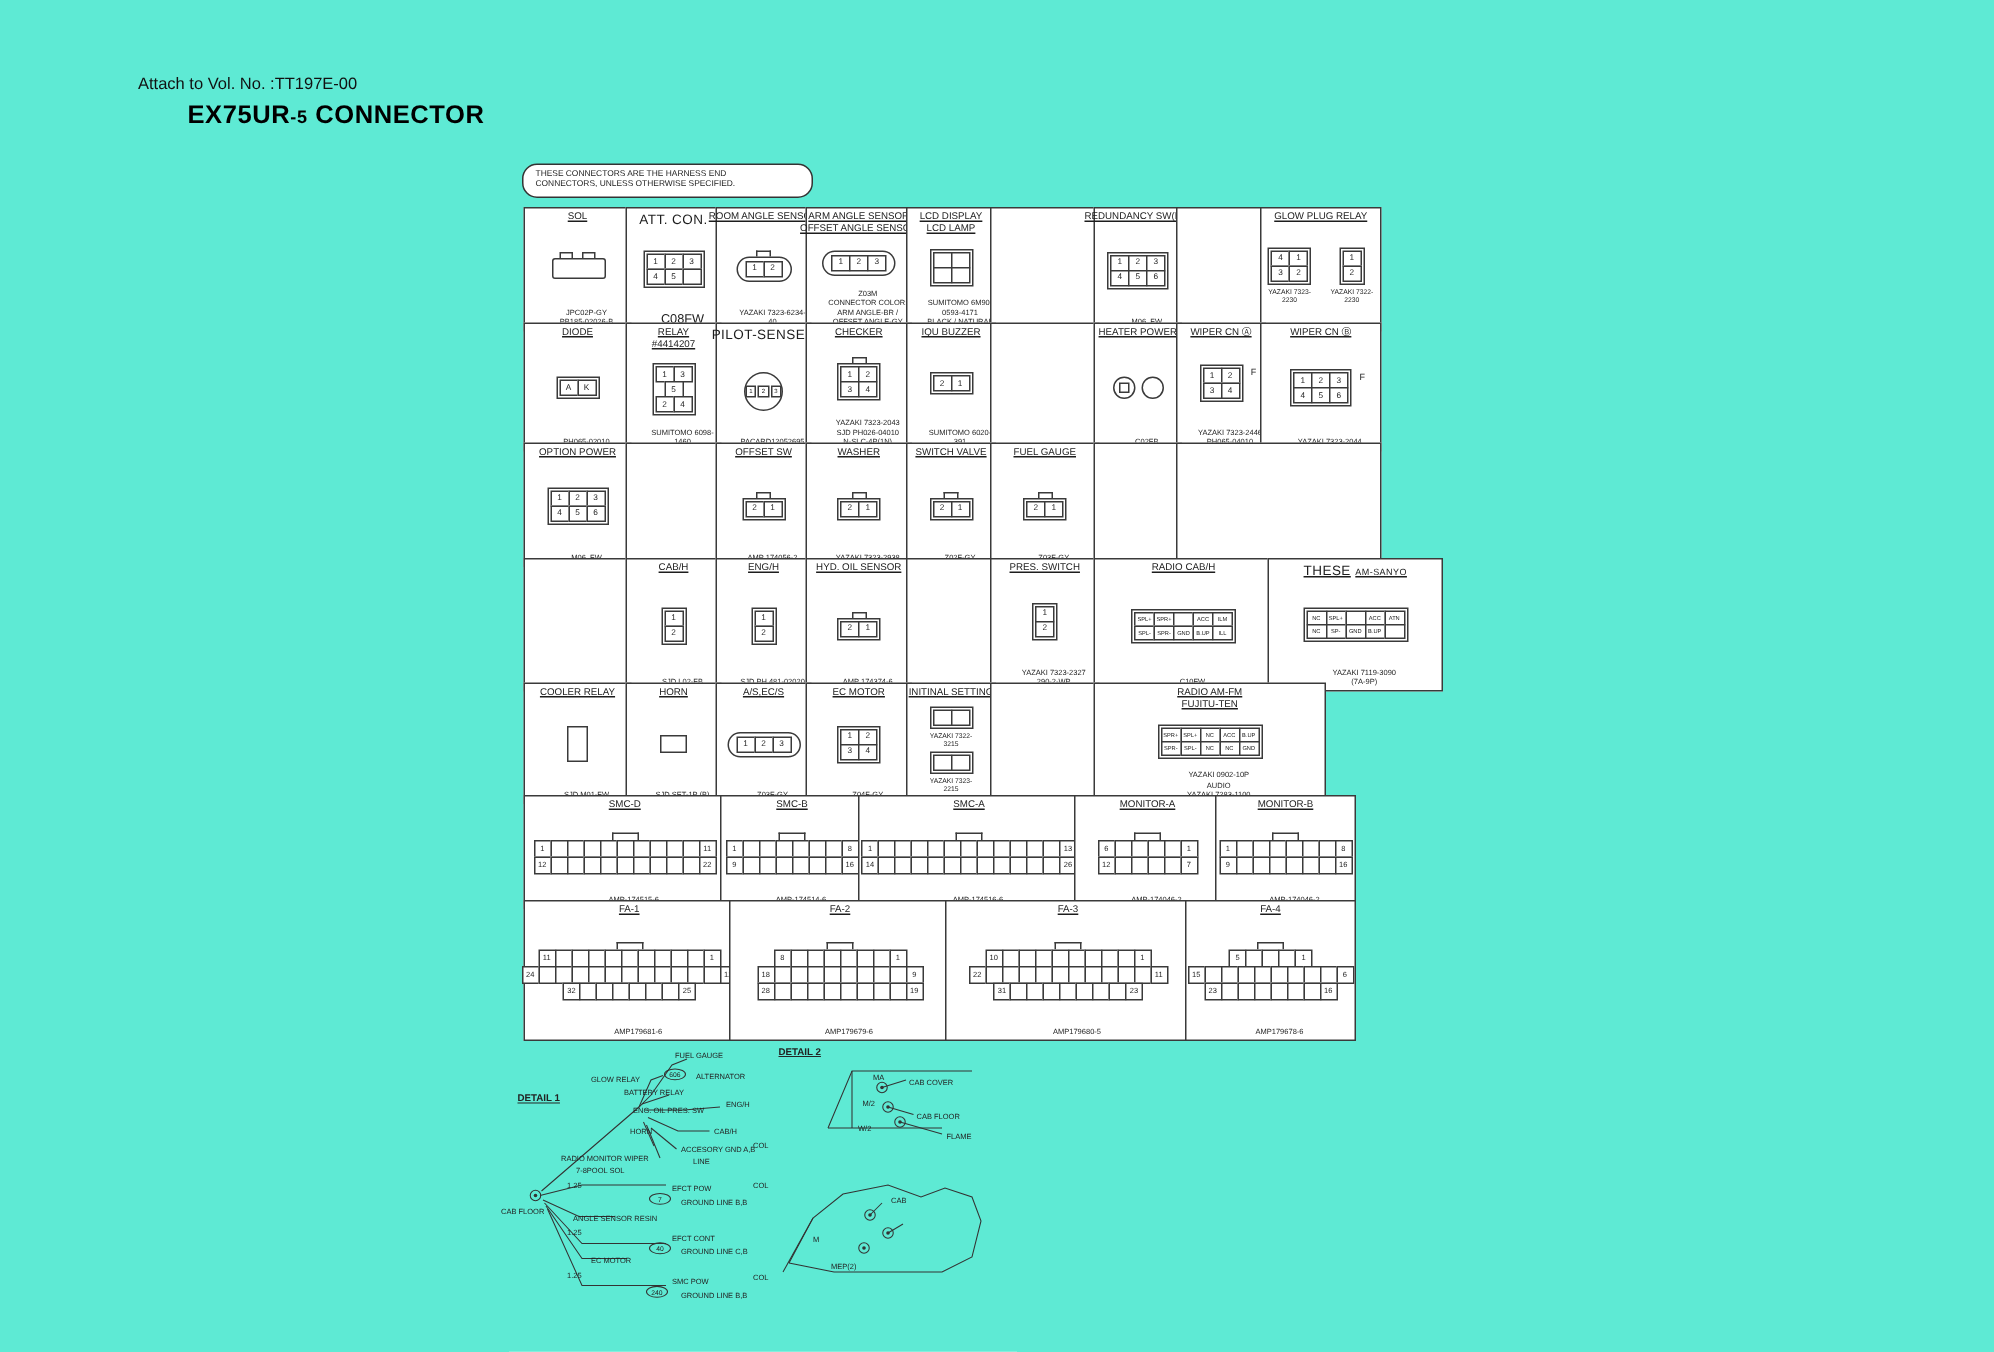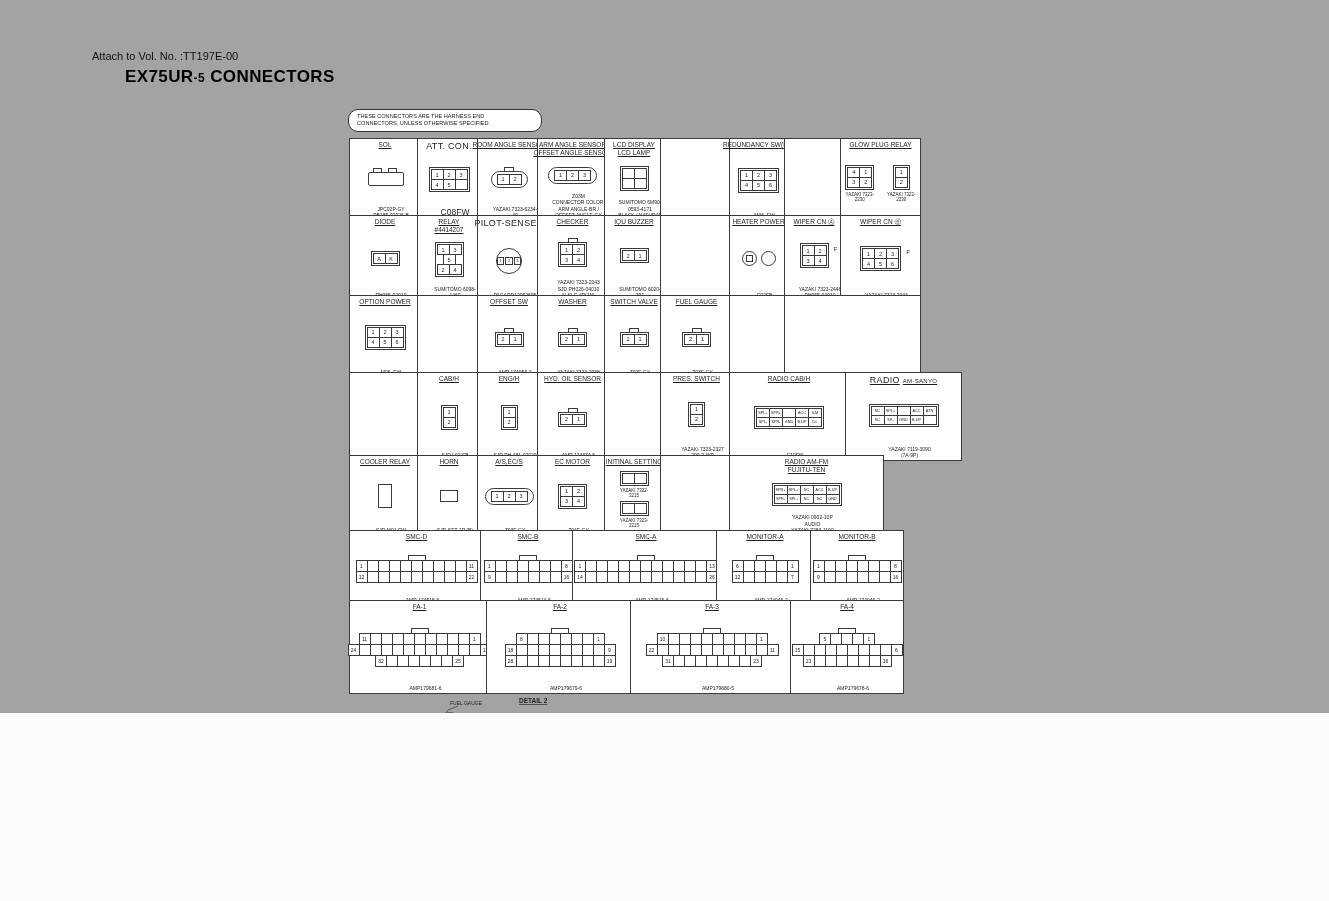--- a/index.html
+++ b/index.html
@@ -1,17 +1,17 @@
 <!DOCTYPE html>
 <html><head>
 <meta charset="utf-8">
 <style>
   html,body{margin:0;padding:0;}
   body{width:1329px;height:901px;background:#fbfbf9;font-family:"Liberation Sans",sans-serif;color:#1d1d1d;}
-  .page{position:relative;width:1329px;height:713px;background:#a3a3a3;overflow:hidden;}
+  .page{position:relative;width:1329px;height:901px;background:#5eead4;overflow:hidden;}
   .attach-note{position:absolute;left:92px;top:50px;font-size:11px;color:#111;}
   .page-title{position:absolute;left:125px;top:67px;font-size:17px;font-weight:bold;letter-spacing:.4px;color:#000;}
   .page-title .sub{font-size:12px;}
   .note-box{position:absolute;left:348px;top:109px;width:176px;border:1px solid #333;border-radius:10px;padding:3px 8px;font-size:5.6px;line-height:1.3;background:#fff;}
   
   .cell{position:absolute;border:1px solid #3a3a3a;background:#fff;display:flex;flex-direction:column;align-items:center;padding:2px 1px;}
   .cell-title{font-size:6.5px;line-height:1.25;text-align:center;text-decoration:underline;text-underline-offset:1px;white-space:nowrap;}
   .cell-title.nounder{text-decoration:none;}
   .cell-title.big{font-size:9px;letter-spacing:.3px;}
   .t2{display:block;}
@@ -49,21 +49,21 @@
   .hcirc{width:13px;height:13px;border:1px solid #3a3a3a;border-radius:50%;display:flex;align-items:center;justify-content:center;}
   .hsq{width:5px;height:5px;border:1px solid #3a3a3a;}
   .gbox{border:1px solid #3a3a3a;background:#fff;}
   #detail-svg{position:absolute;left:330px;top:690px;}
 </style>
 </head>
 <body>
 
 <div class="page">
   <div class="attach-note">Attach to Vol. No. :TT197E-00</div>
-  <div class="page-title"><span>EX75UR</span><span class="sub">-5</span><span> CONNECTORS</span></div>
+  <div class="page-title"><span>EX75UR</span><span class="sub">-5</span><span> CONNECTOR</span></div>
   <div class="note-box">
     <div>THESE CONNECTORS ARE THE HARNESS END</div>
     <div>CONNECTORS, UNLESS OTHERWISE SPECIFIED.</div>
   </div>
   <div id="cells">
       <div class="cell" style="left: 349px; top: 138px; width: 68px; height: 77px;">
         <div class="cell-title"><span>SOL</span></div>
         <div class="cell-graphic">
           <div class="sol-shape">
             <div class="sol-bump" style="left: 5px;"></div>
@@ -545,21 +545,21 @@
                 <div class="pin-cell">ILL</div>
               </div>
             </div>
           </div>
         </div>
         <div class="cell-parts">
           <div class="part-line">C10FW</div>
         </div>
       </div>
       <div class="cell" style="left: 845px; top: 372px; width: 113px; height: 83px;">
-        <div class="cell-title big"><span>RADIO</span><span class="t-side">AM-SANYO</span></div>
+        <div class="cell-title big"><span>THESE</span><span class="t-side">AM-SANYO</span></div>
         <div class="cell-graphic">
           <div class="pins-wrap">
             <div class="pins-body tiny">
               <div class="pin-row">
                 <div class="pin-cell">NC</div>
                 <div class="pin-cell">SPL+</div>
                 <div class="pin-cell"></div>
                 <div class="pin-cell">ACC</div>
                 <div class="pin-cell">ATN</div>
               </div>

